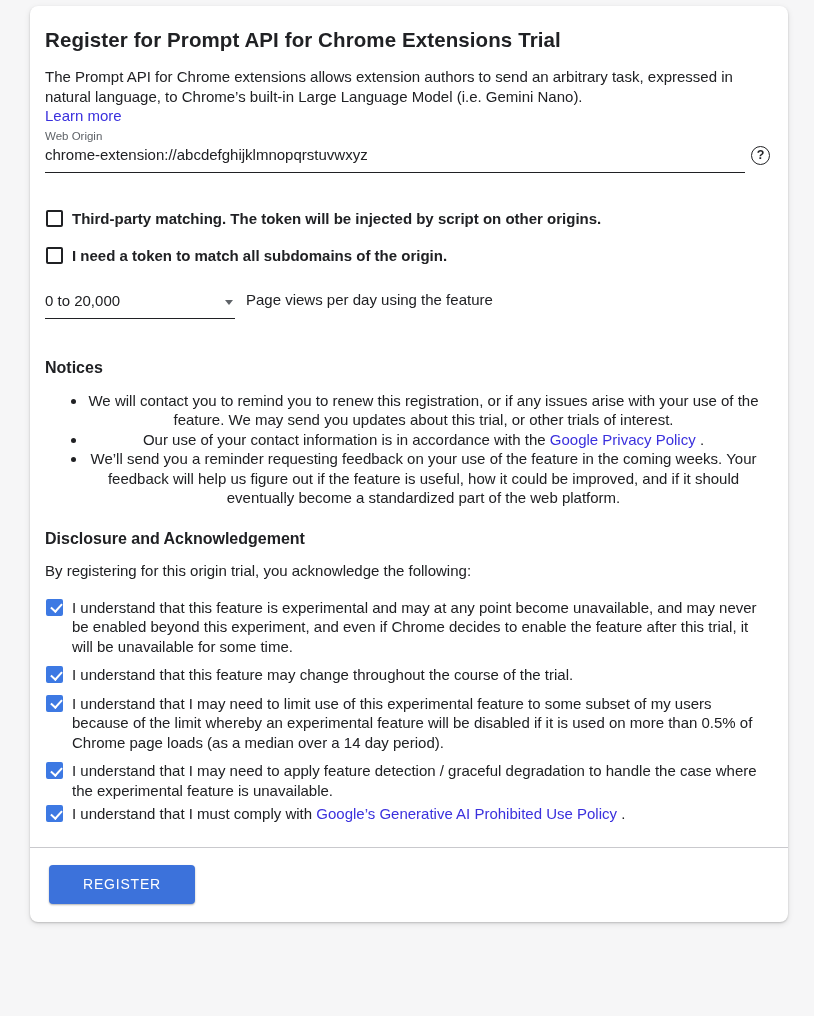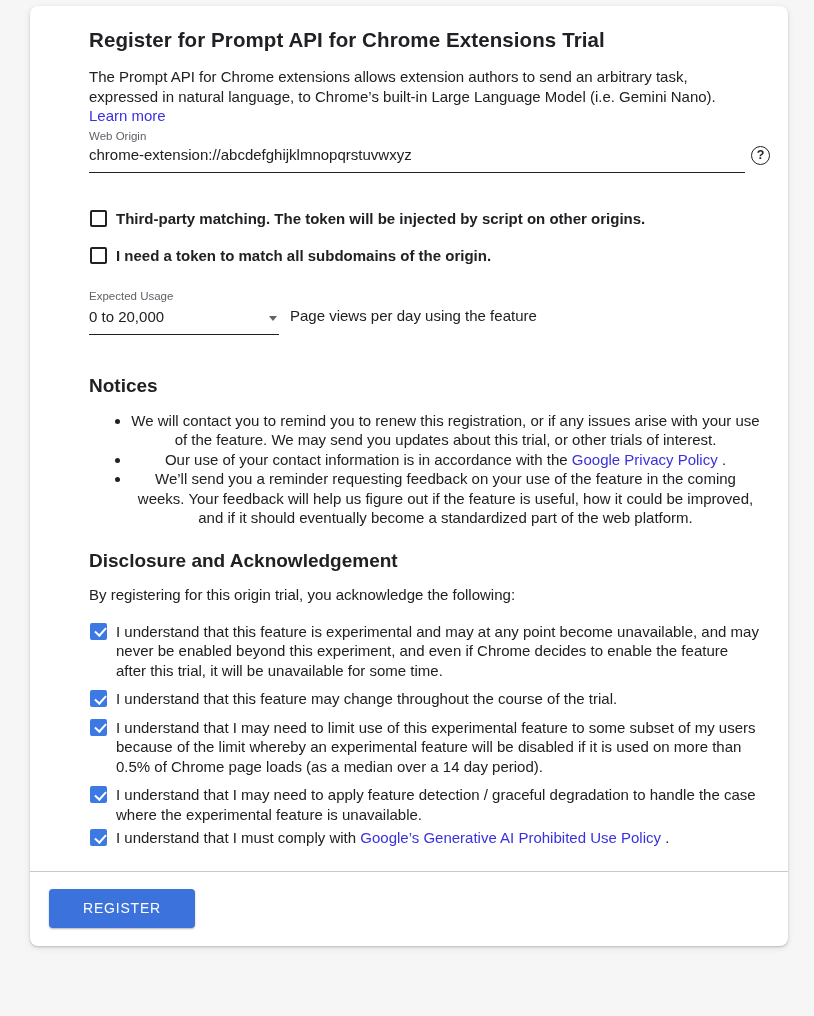--- a/index.html
+++ b/index.html
@@ -1,18 +1,18 @@
 <!DOCTYPE html>
 <html><head>
 <meta charset="utf-8">
 <style>
   html,body{margin:0;padding:0;background:#f6f6f7;font-family:"Liberation Sans","DejaVu Sans",sans-serif;color:#202124;}
   .card{width:758px;margin:6px 0 20px 30px;background:#fff;border-radius:8px;
         box-shadow:0 1px 2px rgba(0,0,0,.18),0 2px 6px rgba(0,0,0,.10);overflow:hidden;}
-  .main{padding:22px 28px 14px 23px;margin-left:36px;}
+  .main{padding:22px 28px 14px 15px;}
   h1{font-size:20.5px;font-weight:bold;margin:0 0 15px 0;letter-spacing:.1px;}
   .desc{font-size:15px;line-height:19.5px;margin:0;max-width:716px;}
   .learn-more{display:inline-block;margin-top:0;color:#3a30dd;text-decoration:none;font-size:15px;line-height:19.5px;cursor:pointer;}
   .meta-block{margin-top:21px;}
   .meta-row{display:flex;font-size:15px;margin-bottom:20px;}
   .meta-label{font-weight:bold;width:160px;flex:0 0 auto;}
   .meta-value{}
   .field-label{display:block;font-size:11.5px;color:#5f6368;margin-bottom:4px;}
   .web-origin{margin-top:4px;}
   .input-row{display:flex;align-items:flex-start;margin-right:-10px;}
@@ -28,21 +28,21 @@
   .cbx[data-checked="true"]::after{content:"";position:absolute;left:4.5px;top:0.5px;width:5px;height:9px;
        border:solid #fff;border-width:0 2px 2px 0;transform:rotate(42deg);}
   .cb-label{font-size:15px;line-height:19.5px;margin-left:9px;font-weight:bold;}
   .usage{margin-top:24px;margin-bottom:40px;}
   .usage-row{display:flex;align-items:flex-start;}
   .select{width:190px;flex:0 0 auto;border-bottom:1px solid #202124;display:flex;align-items:center;
           justify-content:space-between;font-size:15px;padding:2px 2px 9px 0;cursor:pointer;box-sizing:border-box;}
   .arrow{width:0;height:0;border-left:4.5px solid transparent;border-right:4.5px solid transparent;
          border-top:5.5px solid #5f6368;margin-top:5px;}
   .usage-suffix{font-size:15px;margin-left:11px;margin-top:1px;}
-  h2{font-size:19px;font-weight:bold;margin:0 0 14px 0;}
+  h2{font-size:16px;font-weight:bold;margin:0 0 14px 0;}
   .notice-list{margin:0 0 22px 0;padding:0 0 0 42px;font-size:15px;line-height:19.5px;}
   .notice-list li{margin:0;padding:0 0 0 0;text-align:center;}
   a.inline-link{color:#3a30dd;text-decoration:none;cursor:pointer;}
   .intro{font-size:15px;margin:0 0 19px 0;}
   .ack-row{display:flex;align-items:flex-start;margin-bottom:9px;}
   .ack-row.tight{margin-bottom:4px;}
   .ack-label{font-size:15px;line-height:19.5px;margin-left:9px;flex:1;}
   .footer{border-top:1px solid #c9c9cd;padding:17px 19px 18px 19px;}
   .register-btn{background:#3c72db;color:#fff;border:none;border-radius:4px;min-width:146px;height:39px;
         font-family:inherit;font-size:14px;letter-spacing:.8px;font-weight:normal;cursor:pointer;
@@ -73,21 +73,20 @@
         <span class="cbx" data-checked="false"></span>
         <span class="cb-label">Third-party matching. The token will be injected by script on other origins.</span>
       </div>
       <div class="cb-row">
         <span class="cbx" data-checked="false"></span>
         <span class="cb-label">I need a token to match all subdomains of the origin.</span>
       </div>
     </div>
 
     <div class="usage">
-      <label class="field-label">Expected Usage</label>
       <div class="usage-row">
         <div class="select">
           <span>0 to 20,000</span>
           <span class="arrow"></span>
         </div>
         <span class="usage-suffix">Page views per day using the feature</span>
       </div>
     </div>
 
     <h2>Notices</h2>

